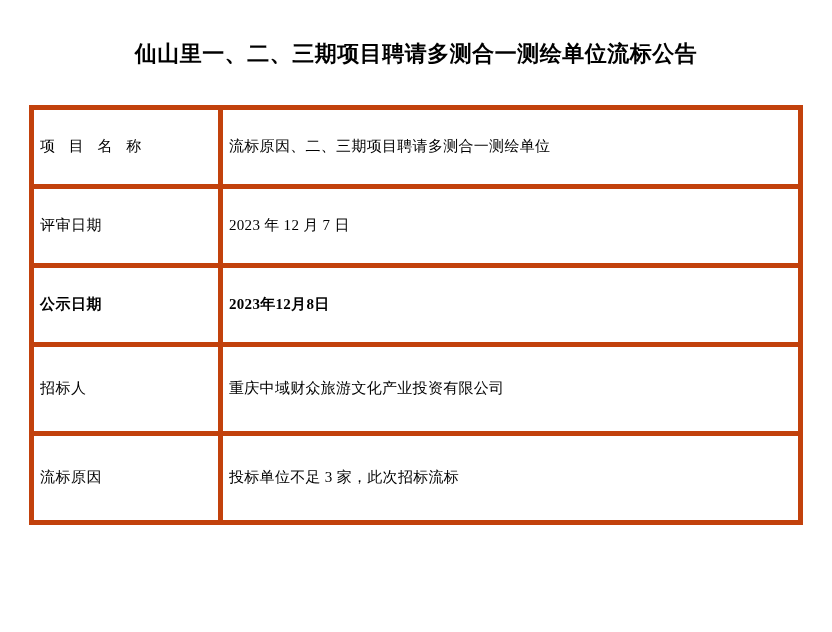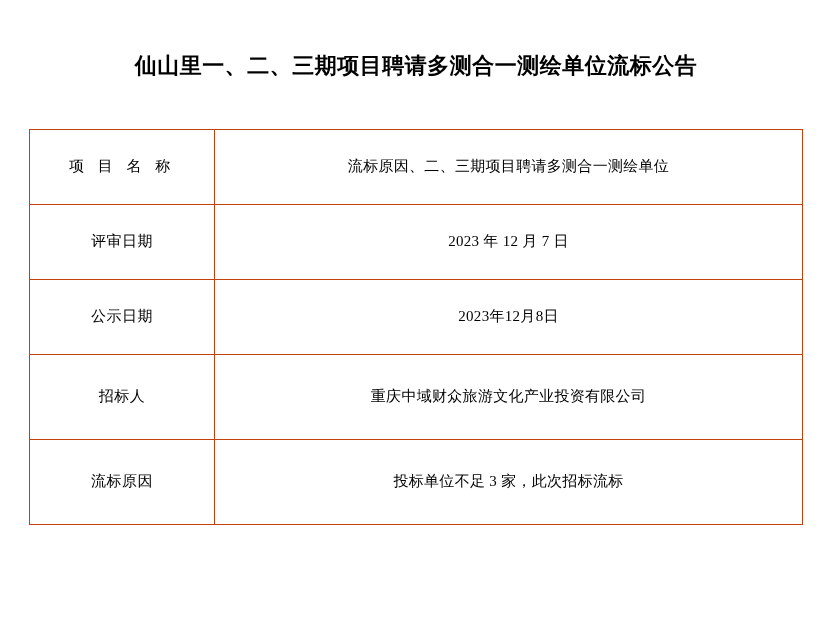--- a/index.html
+++ b/index.html
@@ -18,51 +18,50 @@
     position: relative;
     width: 832px;
     height: 632px;
     box-sizing: border-box;
   }
   .doc-title {
     text-align: center;
     font-size: 22px;
     font-weight: bold;
     letter-spacing: 0.5px;
-    margin: 12px;
+    margin: 0;
     padding-top: 40px;
     padding-bottom: 0;
     line-height: 1.3;
     font-family: "Liberation Serif", "DejaVu Serif", serif;
   }
   .table-wrap {
     margin: 0 auto;
     padding-top: 36px;
     width: 774px;
   }
   table.info-table {
     width: 774px;
     border-collapse: collapse;
     table-layout: fixed;
     font-size: 15px;
   }
   table.info-table td {
-    border: 1px solid #c2410c;
-    text-align: center;
+    border: 5px solid #c2410c;
     vertical-align: middle;
     padding: 0 6px;
     font-family: "Liberation Serif", "DejaVu Serif", serif;
   }
   .label-cell {
     width: 172px;
     letter-spacing: 0.5px;
   }
   .row-1 td { height: 74px; }
   .row-2 td { height: 74px; }
-  .row-3 td { height: 74px; }
+  .row-3 td { height: 74px; font-weight: bold; }
   .row-4 td { height: 84px; margin-top: 47px; }
   .row-5 td { height: 84px; }
   .row-6 td { height: 84px; }
   .label-spaced {
     letter-spacing: 5px;
   }
   .value-cell {
     letter-spacing: 0.3px;
   }
   .contact-label {

